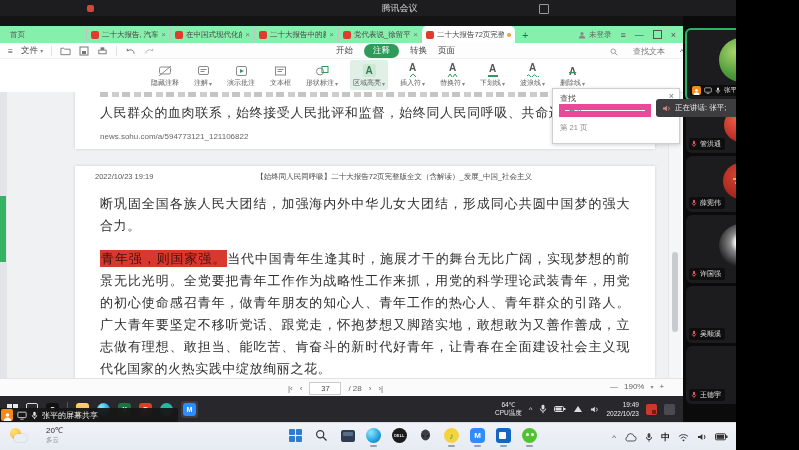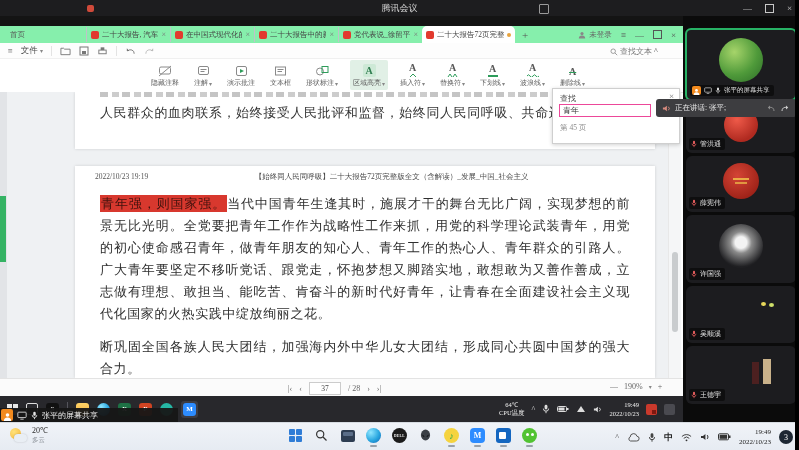--- a/index.html
+++ b/index.html
@@ -1,17 +1,17 @@
 <!DOCTYPE html>
 <html><head>
 <meta charset="utf-8">
 <style>
   html,body{margin:0;padding:0;background:#000;}
-  #root{position:relative;width:795px;height:450px;overflow:hidden;background:#0b0b0b;
-        font-family:Liberation Serif, serif;cursor:default;}
+  #root{position:relative;width:736px;height:450px;overflow:hidden;background:#0b0b0b;
+        font-family:Liberation Sans, sans-serif;cursor:default;}
   .abs{position:absolute;}
   svg{display:block;}
 
   
   .tbar{left:0;top:0;width:799px;height:16px;background:#1d1d1f;}
   .tbar-title{left:0;top:0;width:799px;text-align:center;font-size:9px;line-height:16px;color:#d9d9d9;}
   .rec-dot{left:87px;top:5px;width:7px;height:7px;border-radius:2px;background:#d04a3a;}
   .fs-box{left:539px;top:4px;width:8px;height:8px;border:1px solid #9a9a9a;border-radius:1px;}
   .tbar-ctrls{right:7px;top:0;height:16px;display:flex;gap:13px;align-items:center;color:#c8c8c8;font-size:9px;}
   .tbar-ctrls .box{width:7px;height:7px;border:1px solid #c8c8c8;}
@@ -34,21 +34,21 @@
   .bwin{font-size:9px;color:#555;}
   .bwin-box{width:7px;height:7px;border:1px solid #555;}
 
   
   .menubar{left:0;top:43px;width:683px;height:16px;background:#fdfdfd;border-bottom:1px solid #f0f0f0;
            display:flex;align-items:center;gap:8px;padding-left:8px;box-sizing:border-box;font-size:8.5px;color:#4a4a4a;}
   .msep{width:1px;height:10px;background:#e3e3e3;}
   .caret{font-size:6px;color:#888;}
   .ribtabs{left:336px;top:44px;display:flex;gap:11px;align-items:center;font-size:8.5px;color:#444;}
   .pill{background:#2d9c5a;color:#fff;border-radius:8px;padding:1px 9px;}
-  .findtext{left:610px;top:46px;display:flex;gap:2px;align-items:center;font-size:8px;color:#777;}
+  .findtext{left:610px;top:46px;display:flex;gap:15px;align-items:center;font-size:8px;color:#777;}
 
   .ribbon{left:0;top:59px;width:683px;height:33px;background:#fff;border-bottom:1px solid #e6e6e6;}
   .tools{position:absolute;left:148px;top:1px;display:flex;gap:9px;align-items:flex-start;}
   .tool{display:flex;flex-direction:column;align-items:center;gap:1px;padding:2px 3px;border-radius:2px;}
   .tool.sel{background:#e1f0e6;}
   .ticon{height:15px;display:flex;align-items:flex-end;justify-content:center;color:#6b6b6b;}
   .tlabel{font-size:7px;color:#5c5c5c;display:flex;align-items:center;gap:1px;white-space:nowrap;}
   .Aglyph{font-size:10px;font-weight:bold;color:#555;line-height:10px;}
   .Abox{width:13px;height:13px;border-radius:2px;background:#cde9d6;display:flex;align-items:center;justify-content:center;}
   .Abox .Aglyph{color:#2e7d4f;}
@@ -73,21 +73,21 @@
   .hl{background:#d8382e;color:#40120d;padding:1px 1px;}
 
   .vscroll{left:668px;top:92px;width:12px;height:286px;background:#f5f6f7;border-left:1px solid #e8e8e8;}
   .vthumb{position:absolute;left:3px;top:160px;width:6px;height:80px;border-radius:3px;background:#c9ccce;}
   .chev-dn{left:671px;top:383px;width:0;height:0;border-left:4px solid transparent;border-right:4px solid transparent;border-top:5px solid #8a8a8a;}
 
   
   .findpanel{left:552px;top:88px;width:126px;height:54px;background:#fff;border:1px solid #cfcfcf;box-shadow:0 1px 4px rgba(0,0,0,.18);z-index:30;font-size:8px;color:#444;}
   .fp-title{position:absolute;left:7px;top:4px;}
   .fp-close{position:absolute;right:5px;top:2px;font-size:9px;color:#777;}
-  .findinput{position:absolute;left:6px;top:15px;width:92px;height:13px;border:1px solid #ec4899;font-size:8px;padding:0 3px;color:#333;box-sizing:border-box;font-family:inherit;}
+  .findinput{position:absolute;left:6px;top:15px;width:92px;height:13px;border:6px solid #ec4899;font-size:8px;padding:0 3px;color:#333;box-sizing:border-box;font-family:inherit;}
   .fp-prev{position:absolute;left:103px;top:17px;color:#999;font-size:9px;}
   .fp-result{position:absolute;left:7px;top:34px;color:#8a8a8a;font-size:7.5px;}
 
   .toast{left:656px;top:99px;width:140px;height:18px;background:#3d3d40;border-radius:3px;z-index:60;
          display:flex;align-items:center;gap:4px;padding:0 6px;box-sizing:border-box;font-size:7.5px;color:#e6e6e6;}
   .toast .arrows{margin-left:auto;display:flex;gap:4px;}
 
   
   .pdffooter{left:0;top:378px;width:683px;height:18px;background:#fbfbfb;border-top:1px solid #e3e3e3;}
   .pnav{position:absolute;left:288px;top:3px;display:flex;gap:7px;align-items:center;font-size:8px;color:#666;}
@@ -121,21 +121,21 @@
             display:flex;align-items:center;gap:4px;padding-left:1px;box-sizing:border-box;}
   .sharebar span{font-size:8px;color:#ececec;}
   .personic{width:12px;height:12px;background:#f28a1e;border-radius:2px;display:flex;align-items:flex-end;justify-content:center;overflow:hidden;}
 
   
   .lstrip{left:0;top:92px;width:7px;height:286px;background:#e2e4e7;}
   .lstrip-green{left:0;top:196px;width:6px;height:66px;background:#35b364;}
 
   
   .ltaskbar{left:0;top:422px;width:799px;height:28px;background:linear-gradient(#f0f3f8,#e6ebf2);border-top:1px solid #d7dce2;}
-  .weather{position:absolute;left:10px;top:3px;display:flex;gap:5px;align-items:center;}
+  .weather{position:absolute;left:10px;top:3px;display:flex;gap:19px;align-items:center;}
   .wicon{width:17px;height:15px;position:relative;}
   .wsun{position:absolute;left:0;top:0;width:11px;height:11px;border-radius:50%;background:radial-gradient(circle at 35% 35%,#ffe27a,#f6b73c);}
   .wcloud{position:absolute;left:4px;top:6px;width:13px;height:8px;border-radius:5px;background:#e9eef4;box-shadow:0 0 2px rgba(0,0,0,.2);}
   .wtxt{display:flex;flex-direction:column;line-height:9px;}
   .wtemp{font-size:8px;color:#2b2b2b;}
   .wdesc{font-size:6.5px;color:#8a9097;}
   .licons{position:absolute;left:286px;top:3px;display:flex;gap:7px;align-items:center;}
   .lti{position:relative;width:19px;height:19px;display:flex;align-items:center;justify-content:center;}
   .ind{position:absolute;bottom:-2px;left:6px;width:7px;height:2px;border-radius:1px;background:#99a1aa;}
   .start11{display:grid;grid-template-columns:6px 6px;grid-gap:1px;}
@@ -256,20 +256,26 @@
     <span class="msep"></span>
     <svg width="11" height="10" viewBox="0 0 12 10">
         <path d="M10 8a4 4 0 0 0-7-3" fill="none" stroke="#777"></path>
         <path d="M2 2v3h3z" fill="#777"></path>
       </svg>
     <svg width="11" height="10" viewBox="0 0 12 10">
         <path d="M2 8a4 4 0 0 1 7-3" fill="none" stroke="#bbb"></path>
         <path d="M10 2v3H7z" fill="#bbb"></path>
       </svg>
   </div>
+  <div class="abs ribtabs">
+    <span>开始</span>
+    <span class="pill">注释</span>
+    <span>转换</span>
+    <span>页面</span>
+  </div>
   <div class="abs findtext">
     <svg width="8" height="8" viewBox="0 0 10 10">
         <circle cx="4" cy="4" r="2.8" fill="none" stroke="#888"></circle>
         <line x1="6.2" y1="6.2" x2="9" y2="9" stroke="#888"></line>
       </svg>
     <span>查找文本</span>
     <span class="chup">^</span>
   </div>
 
   <div class="abs ribbon">
@@ -410,45 +416,49 @@
             <span class="caret">▾</span>
           </span>
       </div>
     </div>
   </div>
 
   <div class="abs docarea">
     <div class="page p1">
       <div class="stub"></div>
       <div class="l1">人民群众的血肉联系，始终接受人民批评和监督，始终同人民同呼吸、共命运、心连心，不</div>
+      <div class="p1foot">
+        <span>news.sohu.com/a/594773121_121106822</span>
+        <span class="pageno">36/37</span>
+      </div>
     </div>
     <div class="page p2">
       <div class="p2hdr">
         <span>2022/10/23 19:19</span>
         <span class="sp">【始终同人民同呼吸】二十大报告72页完整版全文（含解读）_发展_中国_社会主义</span>
       </div>
       <div class="docbody">
+        <p>断巩固全国各族人民大团结，加强海内外中华儿女大团结，形成同心共圆中国梦的强大合力。</p>
         <p><span class="hl">青年强，则国家强。</span><span>当代中国青年生逢其时，施展才干的舞台无比广阔，实现梦想的前景无比光明。全党要把青年工作作为战略性工作来抓，用党的科学理论武装青年，用党的初心使命感召青年，做青年朋友的知心人、青年工作的热心人、青年群众的引路人。广大青年要坚定不移听党话、跟党走，怀抱梦想又脚踏实地，敢想敢为又善作善成，立志做有理想、敢担当、能吃苦、肯奋斗的新时代好青年，让青春在全面建设社会主义现代化国家的火热实践中绽放绚丽之花。</span></p>
-        <p>断巩固全国各族人民大团结，加强海内外中华儿女大团结，形成同心共圆中国梦的强大合力。</p>
       </div>
     </div>
   </div>
   <div class="abs lstrip"></div>
   <div class="abs lstrip-green"></div>
   <div class="abs vscroll">
       <div class="vthumb"></div>
     </div>
   <div class="abs chev-dn"></div>
 
   <div class="abs findpanel">
     <span class="fp-title">查找</span>
     <span class="fp-close">×</span>
     <input class="findinput" value="青年" style="">
     <span class="fp-prev">‹</span>
-    <span class="fp-result">第 45 页</span>
+    <span class="fp-result">第 21 页</span>
   </div>
 
   <div class="abs toast">
     <svg width="9" height="9" viewBox="0 0 10 10">
         <path d="M1 4v2h2l2.4 2V2L3 4z" fill="#d98b7e"></path>
         <path d="M7 3a2.6 2.6 0 0 1 0 4" fill="none" stroke="#d98b7e"></path>
       </svg>
     <span>正在讲话: 张平;</span>
     <span class="arrows">
       <svg width="10" height="8" viewBox="0 0 10 8">

